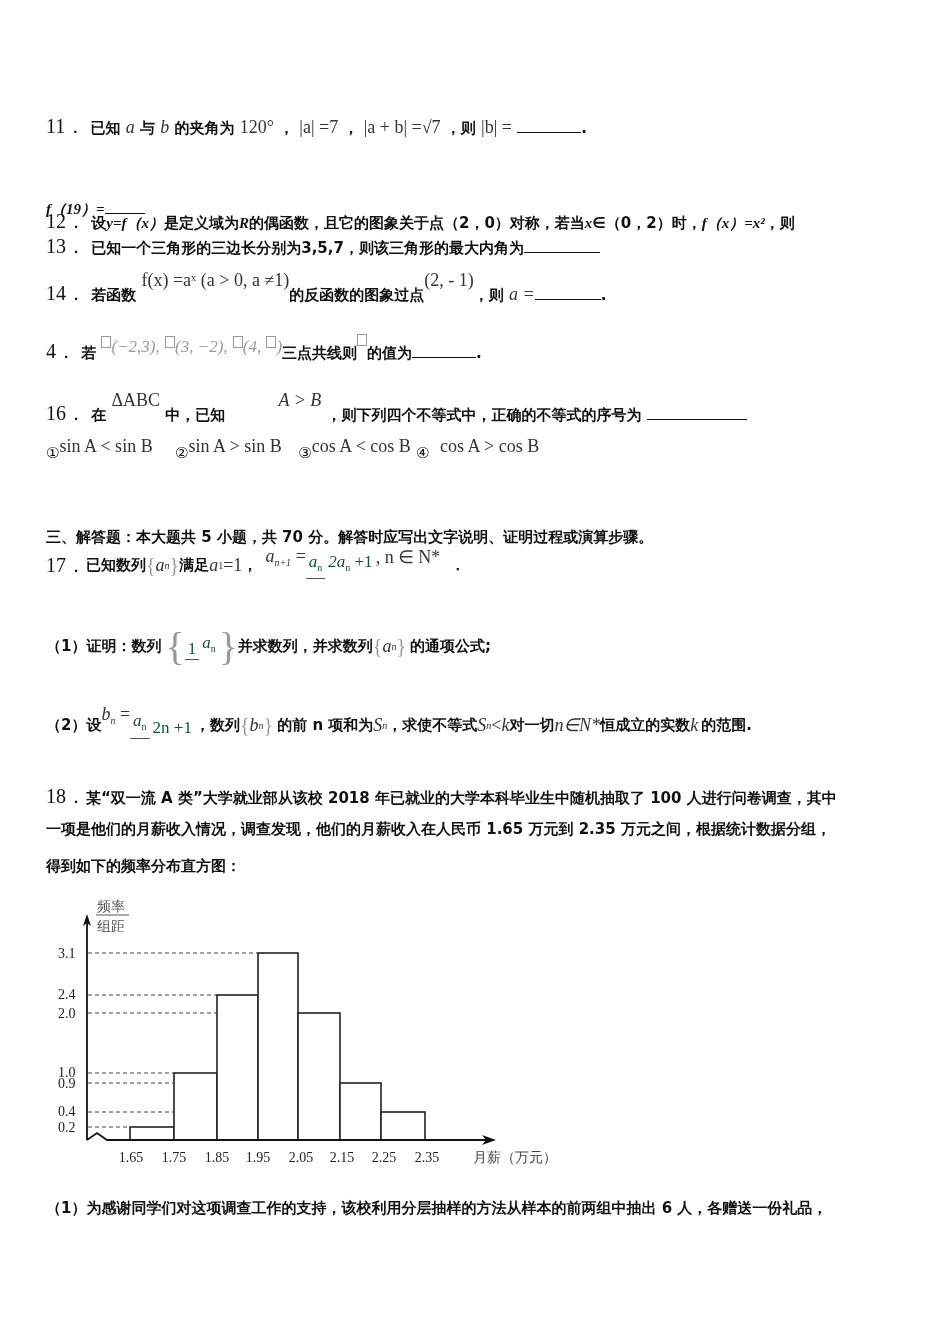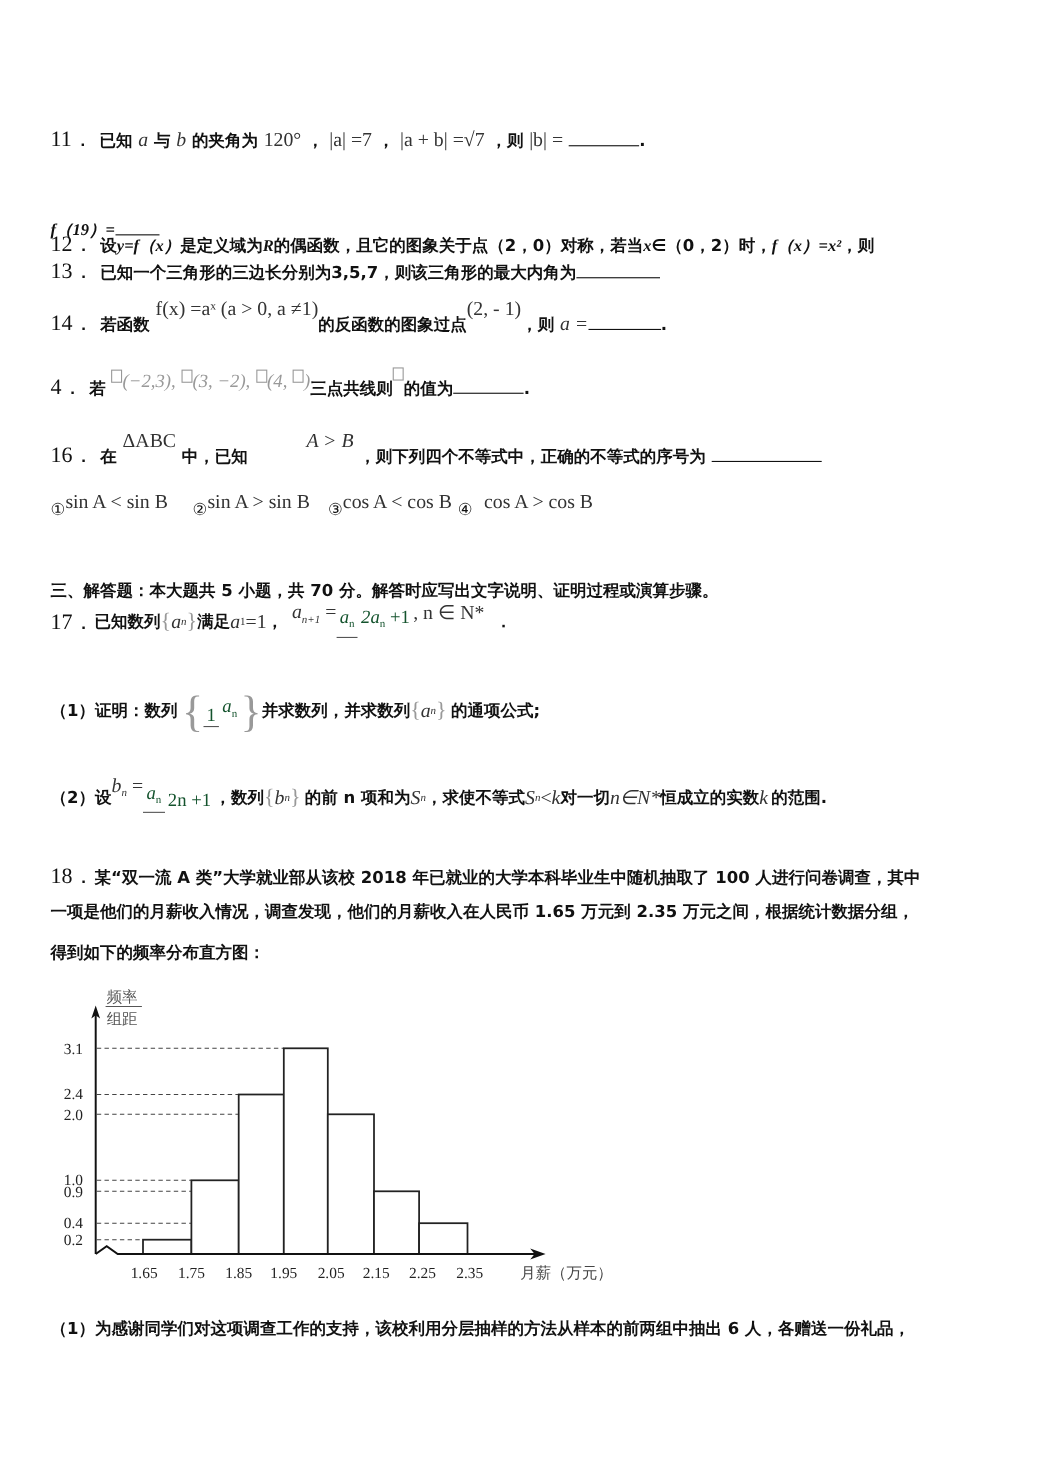--- a/index.html
+++ b/index.html
@@ -76,21 +76,21 @@
 
 <div class="line" style="top:400px;">
   <span class="num">16．</span>
   <span>在</span>
   <span class="mathn sup" style="">ΔABC</span>
   <span>中，已知</span>
   <span class="mathn sup" style="font-style:italic;margin-left:48px;">A &gt; B</span>
   <span>，则下列四个不等式中，正确的不等式的序号为</span>
   <span class="blank" style="width:100px;"></span>
 </div>
-<div class="line" style="top:446px; left:46px;">
+<div class="line" style="top:436px; left:46px;">
   <span><span class="circ">①</span><span class="mathn">sin A &lt; sin B</span></span>
   <span style="display:inline-block;width:12px;"></span>
   <span><span class="circ">②</span><span class="mathn">sin A &gt; sin B</span></span>
   <span style="display:inline-block;width:6px;"></span>
   <span><span class="circ">③</span><span class="mathn">cos A &lt; cos B</span></span>
   <span><span class="circ">④</span>&nbsp;&nbsp;<span class="mathn">cos A &gt; cos B</span></span>
 </div>
 
 <div class="line" style="top:528px;">三、解答题：本大题共 5 小题，共 70 分。解答时应写出文字说明、证明过程或演算步骤。</div>
 

